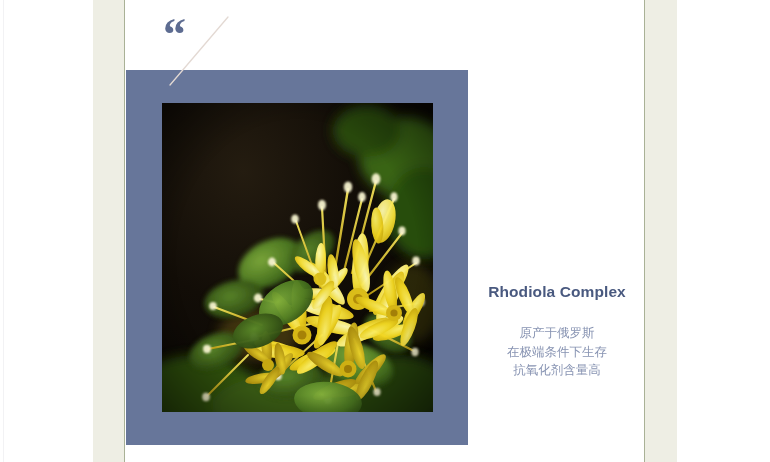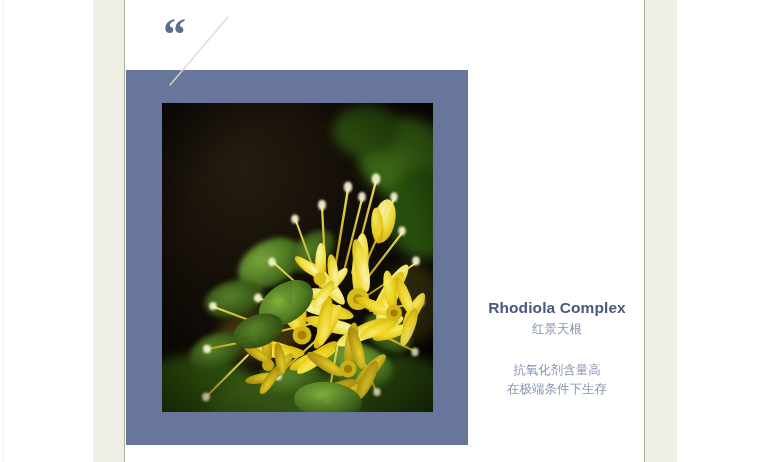--- a/index.html
+++ b/index.html
@@ -103,21 +103,21 @@
     top: 14px;
     width: 68px;
     height: 74px;
     pointer-events: none;
   }
 
   
   .text-column {
     position: absolute;
     left: 478px;
-    top: 298px;
+    top: 282px;
     width: 158px;
     text-align: center;
   }
   .product-title {
     font-size: 15.5px;
     font-weight: 700;
     color: #49597f;
     letter-spacing: 0.1px;
     line-height: 19px;
     white-space: nowrap;
@@ -380,20 +380,20 @@
   </div>
 
   <div class="quote-mark">“</div>
 
   <svg class="diagonal-line" viewBox="0 0 68 74">
     <line x1="63" y1="3" x2="5" y2="71" stroke="#e3d9d3" stroke-width="1.3" stroke-linecap="round"></line>
   </svg>
 
   <div class="text-column">
     <div class="product-title">Rhodiola Complex</div>
-    <div class="product-subtitle">红景天根</div>
     <div class="feature-list">
+      <div class="feature-line">原产于俄罗斯</div>
+      <div class="feature-line">在极端条件下生存</div>
       <div class="feature-line">抗氧化剂含量高</div>
-      <div class="feature-line">在极端条件下生存</div>
     </div>
   </div>
 
 </div>
 
 </body></html>

